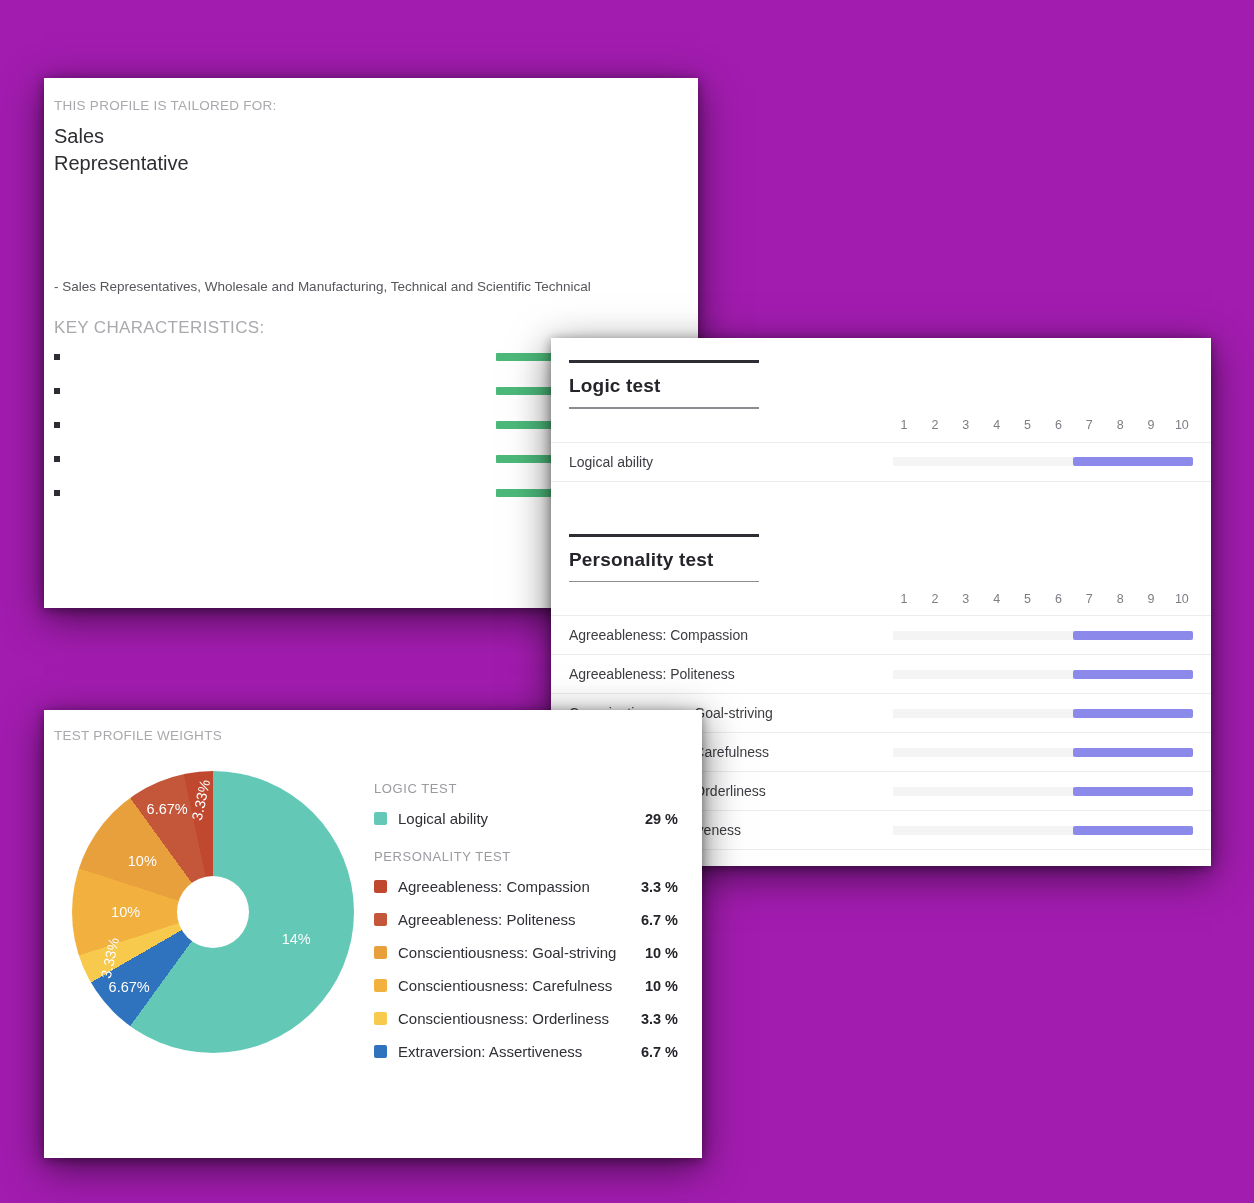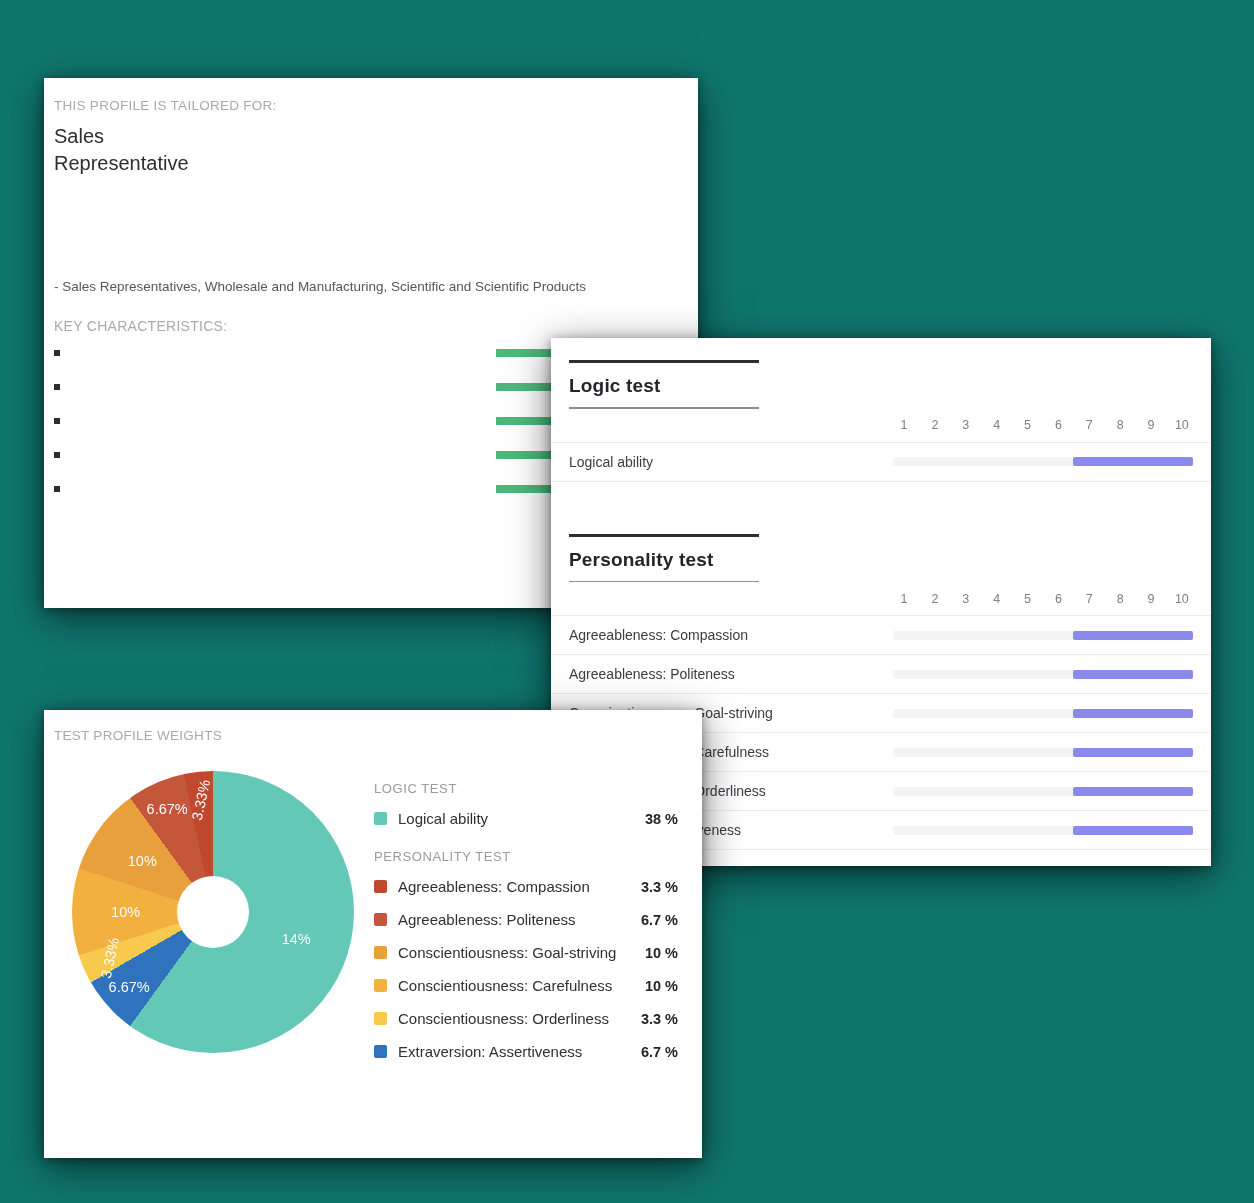--- a/index.html
+++ b/index.html
@@ -13,21 +13,21 @@
     height: 1203px;
     position: relative;
     overflow: hidden;
     font-family: "Liberation Sans", sans-serif;
     -webkit-font-smoothing: antialiased;
   }
 
   .stage {
     position: absolute;
     inset: 0;
-    background: #0f766e;
+    background: #a21caf;
     text-decoration: underline;
   }
 
   
   .card {
     position: absolute;
     background: #ffffff;
     box-shadow: 0 10px 38px rgba(0,0,0,0.55), 0 2px 10px rgba(0,0,0,0.4);
     overflow: hidden;
   }
@@ -68,21 +68,21 @@
     font-weight: 400;
   }
   .role-desc {
     flex: 1;
     font-size: 13.5px;
     line-height: 1.42;
     color: #56565c;
     padding-top: 4px;
   }
   .keychar-label {
-    font-size: 14px;
+    font-size: 17px;
     letter-spacing: 0.02em;
     color: #a9a9ae;
     margin-bottom: 6px;
   }
   .trait {
     position: relative;
     margin-bottom: 8px;
   }
   .trait-head {
     display: flex;
@@ -299,21 +299,21 @@
 
 <div class="stage">
 
   <div class="card" id="card-profile">
     <div class="inner">
 
       <div class="eyebrow">THIS PROFILE IS TAILORED FOR:</div>
 
       <div class="tailored-row">
         <div class="role-title">Sales Representative</div>
-        <div class="role-desc">- Sales Representatives, Wholesale and Manufacturing, Scientific and Scientific Products</div>
+        <div class="role-desc">- Sales Representatives, Wholesale and Manufacturing, Technical and Scientific Technical</div>
       </div>
 
       <div class="keychar-label">KEY CHARACTERISTICS:</div>
 
       <div id="traits-host">
           <div class="trait">
             <div class="trait-head">
               <span class="bullet"></span>
               <span class="trait-name"></span>
             </div>
@@ -482,21 +482,21 @@
               <div class="slice-label" style="left: 88.2757px; top: 89.6158px; transform: translate(-50%, -50%);">10%</div>
               <div class="slice-label" style="left: 113.131px; top: 37.9473px; transform: translate(-50%, -50%);">6.67%</div>
               <div class="slice-label" style="left: 147.221px; top: 28.8167px; transform: translate(-50%, -50%) rotate(-78deg);">3.33%</div>
             </div>
         </div>
         <div class="legend-col" id="legend-host">
             <div class="legend-group-title">LOGIC TEST</div>
             <div class="legend-item">
               <span class="swatch" style="background: rgb(99, 201, 182);"></span>
               <span class="legend-name">Logical ability</span>
-              <span class="legend-val">38 %</span>
+              <span class="legend-val">29 %</span>
             </div>
             <div class="legend-group-title second">PERSONALITY TEST</div>
             <div class="legend-item">
               <span class="swatch" style="background: rgb(192, 72, 46);"></span>
               <span class="legend-name">Agreeableness: Compassion</span>
               <span class="legend-val">3.3 %</span>
             </div>
             <div class="legend-item">
               <span class="swatch" style="background: rgb(196, 86, 58);"></span>
               <span class="legend-name">Agreeableness: Politeness</span>

